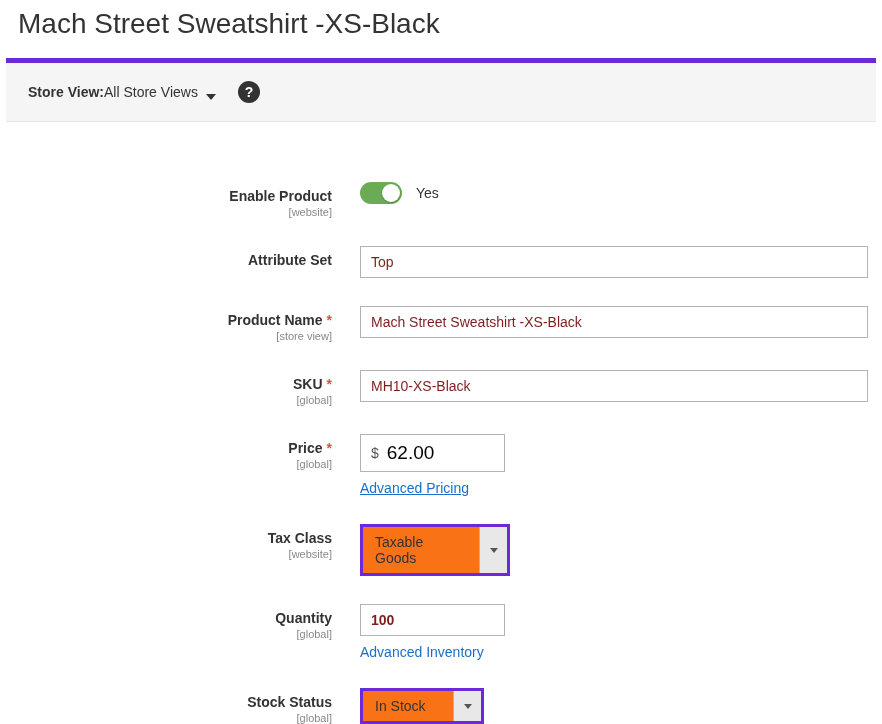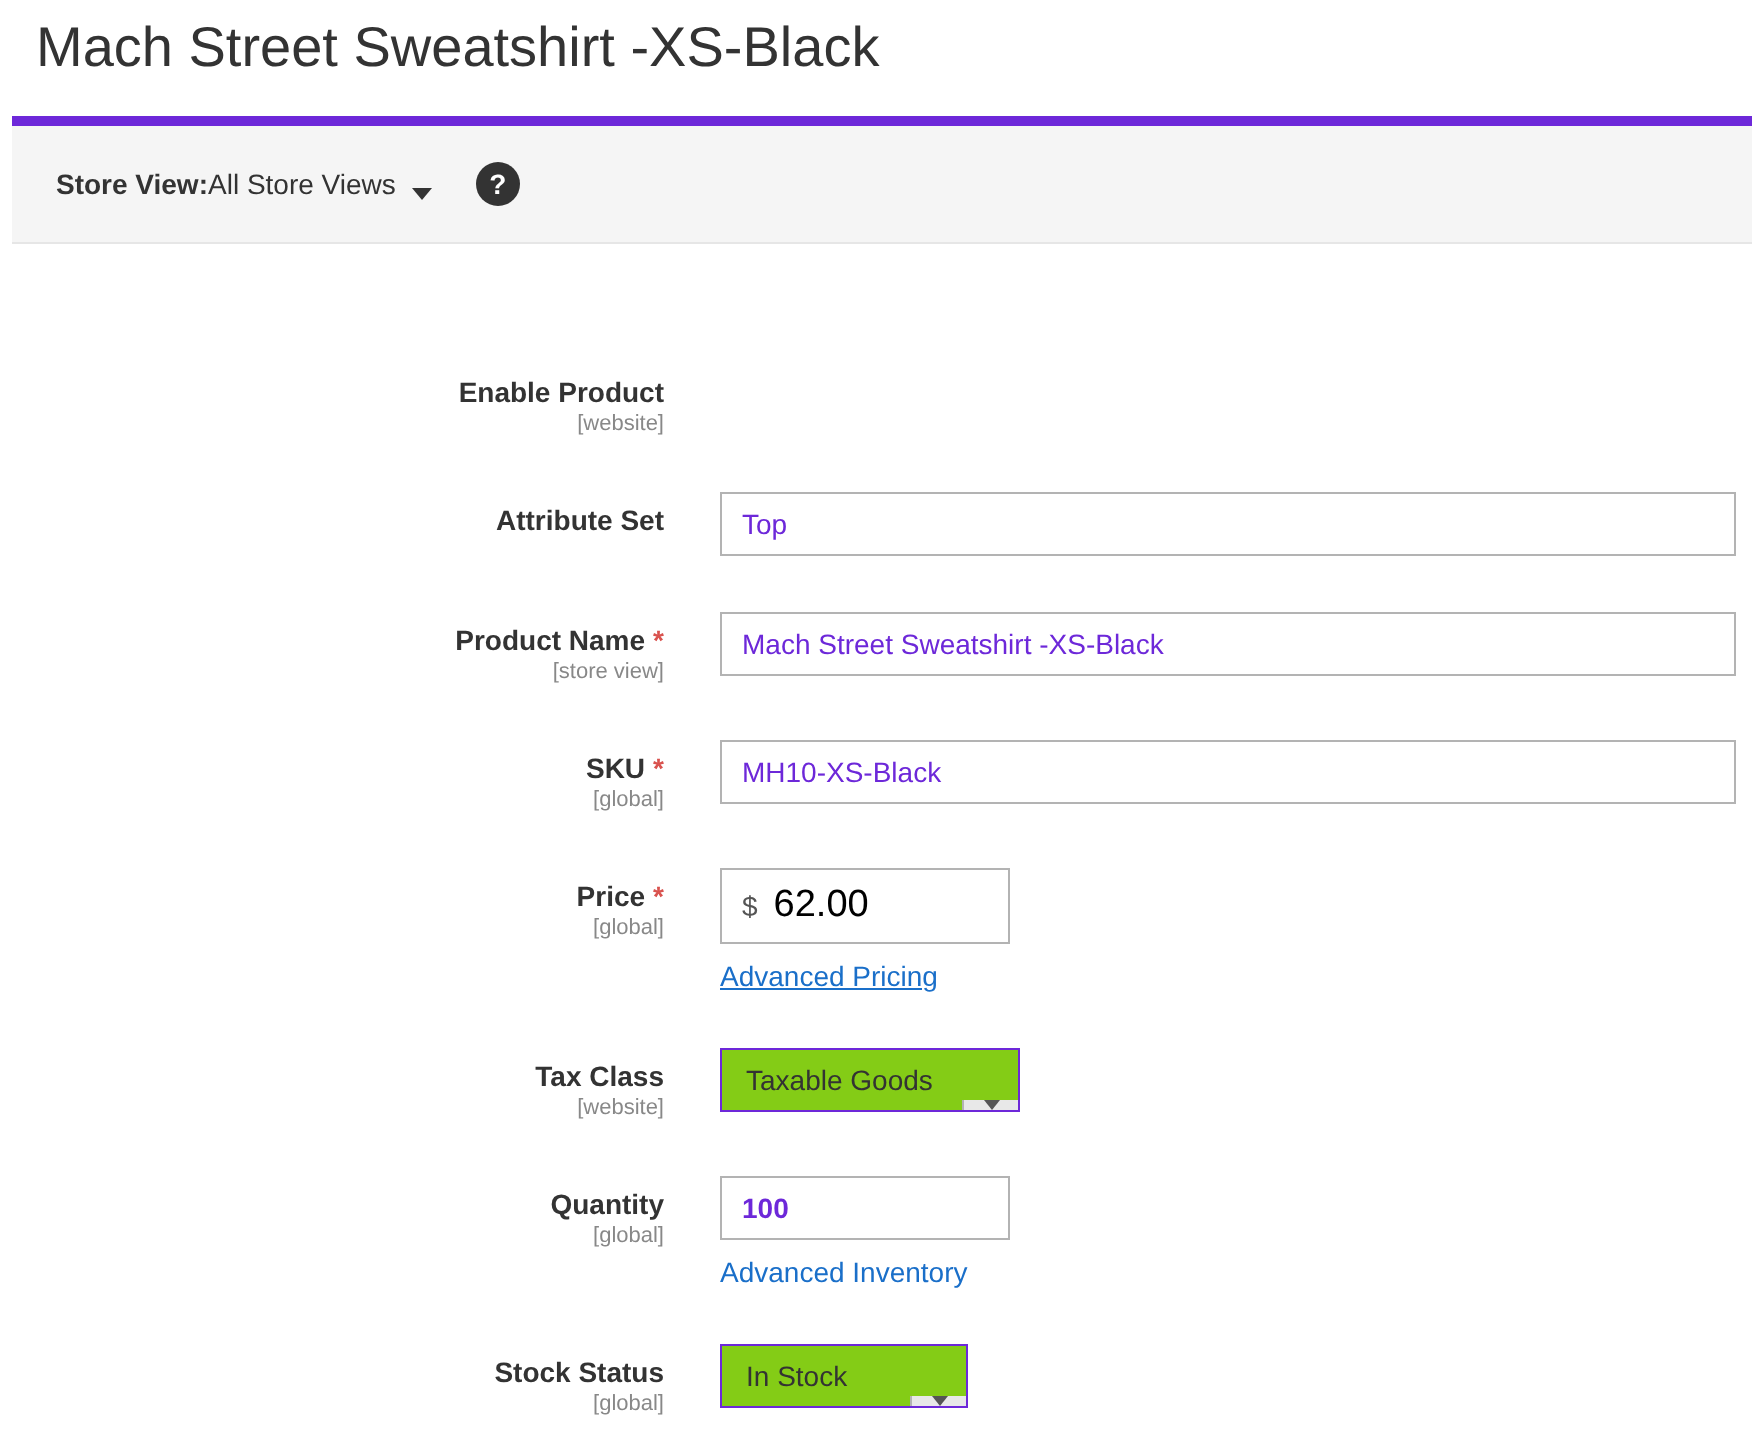--- a/index.html
+++ b/index.html
@@ -98,21 +98,21 @@
       flex: 1;
       display: flex;
       flex-direction: column;
       align-items: flex-start;
     }
     .text-input {
       border: 1px solid #b3b3b3;
       padding: 7px 10px;
       font-size: 14px;
       background: #fff;
-      color: #6d28d9;
+      color: #7f1d1d;
       width: 100%;
     }
     .text-input-full {
       width: 508px;
     }
     .text-input-md {
       width: 145px;
       font-weight: bold;
     }
     .price-wrap {
@@ -129,23 +129,22 @@
     }
     .price-input {
       border: none;
       padding: 7px 8px 7px 0;
       font-size: 19px;
       width: 100%;
       outline: none;
     }
     .select-wrap {
       display: flex;
-      border: 1px solid #6d28d9;
-      background: #84cc16;
-      align-items: flex-end;
+      border: 3px solid #6d28d9;
+      background: #f97316;
     }
     .select-value {
       padding: 7px 12px;
       font-size: 14px;
       flex: 1;
     }
     .select-btn {
       width: 28px;
       background: #e8e8e8;
       border-left: 1px solid #b3b3b3;
@@ -211,20 +210,28 @@
   <div class="help-icon">?</div>
 </div>
 
 <div class="form-area">
 
   <div class="form-row">
     <div class="form-label-col">
       <span class="form-label">Enable Product</span>
       <span class="form-scope">[website]</span>
     </div>
+    <div class="form-field-col">
+      <div class="toggle-row">
+        <div class="toggle">
+          <div class="toggle-knob"></div>
+        </div>
+        <span class="toggle-label">Yes</span>
+      </div>
+    </div>
   </div>
 
   <div class="form-row">
     <div class="form-label-col">
       <span class="form-label">Attribute Set</span>
     </div>
     <div class="form-field-col">
       <input class="text-input text-input-full" type="text" value="Top" style="">
     </div>
   </div>

